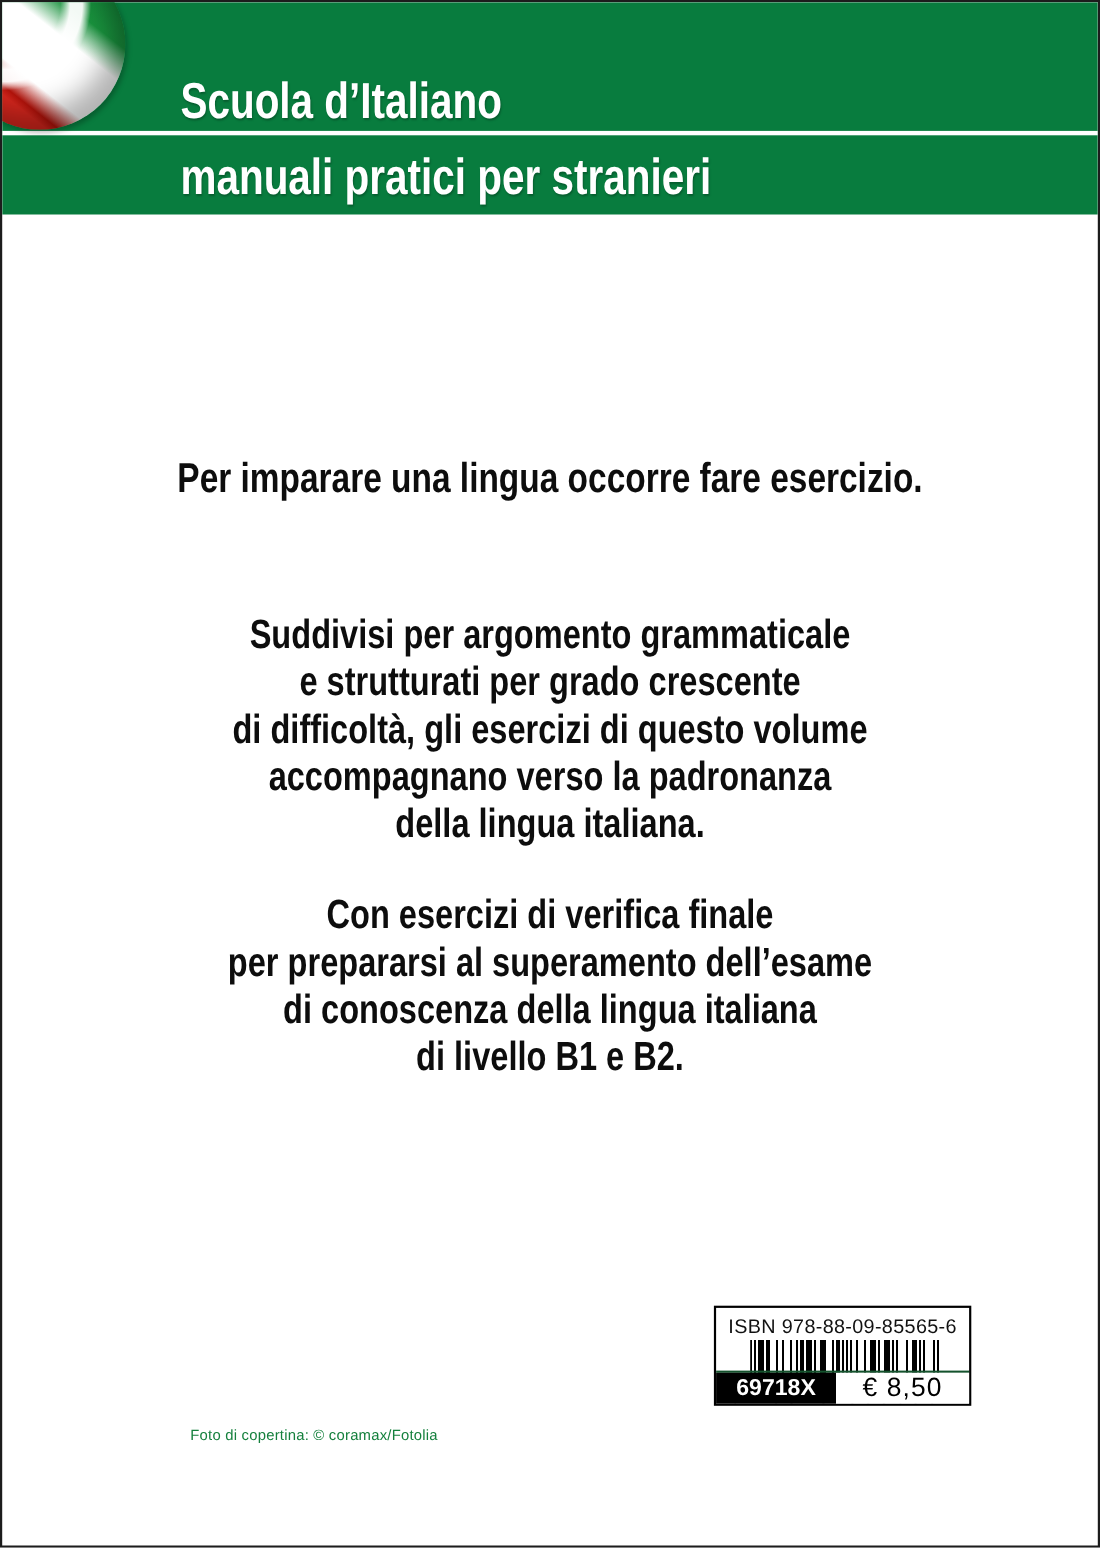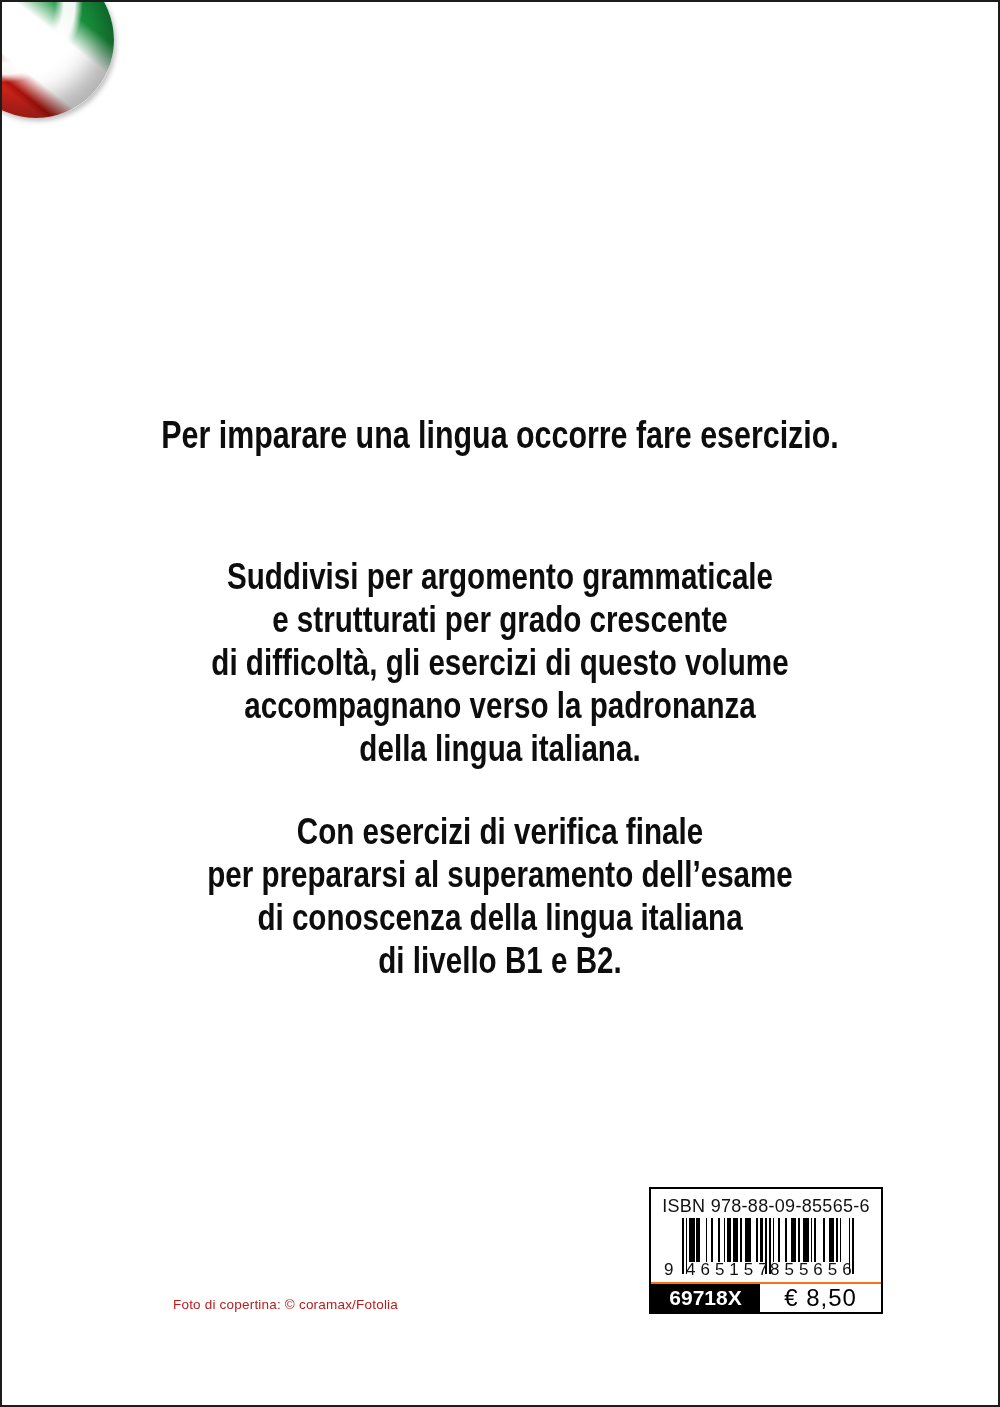--- a/index.html
+++ b/index.html
@@ -54,63 +54,68 @@
     transform:scaleX(0.8); transform-origin:center top;
     white-space:nowrap;
   }
   .headline { top:411px; font-size:38px; line-height:44px; }
   .para     { font-size:37px; line-height:43px; }
   .para1    { top:553px; }
   .para2    { top:808px; }
 
   
   .isbn-box {
-    position:absolute; left:647px; top:1185px; width:234px; height:127px;
+    position:absolute; left:647px; top:1185px; width:234px; height:91px;
     background:#ffffff; border:2px solid #000000; box-sizing:border-box;
   }
   .isbn-label {
     position:absolute; top:7px; left:0; width:100%; text-align:center;
     font-size:18px; color:#111111; letter-spacing:0.3px;
   }
   .ean { position:absolute; top:29px; left:15px; width:200px; height:64px; }
   .ean svg { position:absolute; left:16px; top:0; width:172px; height:56px; }
   .ean-digits span {
     position:absolute; top:42px; font-size:17px; color:#111111;
     font-family:"Liberation Sans","DejaVu Sans",sans-serif;
   }
   .ean-digit-prefix { left:-2px; }
   .ean-digit-g1 { left:20px;  width:78px; text-align:center; letter-spacing:5px; }
   .ean-digit-g2 { left:104px; width:78px; text-align:right; letter-spacing:5px; }
 
   .price-row {
     position:absolute; left:0; right:0; bottom:0; height:30px;
-    border-top:2px solid #f97316; display:flex; box-sizing:border-box;
+    border-top:2px solid #14532d; display:flex; box-sizing:border-box;
   }
   .code-cell {
     width:109px; background:#000000; color:#ffffff;
     font-weight:bold; font-size:21px;
     display:flex; align-items:center; justify-content:center;
   }
   .price-cell {
     flex:1; background:#ffffff; color:#000000;
     font-weight:normal; font-size:24px; letter-spacing:1px;
     display:flex; align-items:center; justify-content:center;
   }
 
   
   .photo-credit {
     position:absolute; left:171px; top:1295px;
-    font-size:13.5px; color:#b91c1c; letter-spacing:0.2px;
+    font-size:13.5px; color:#15803d; letter-spacing:0.2px;
   }
 </style>
 </head>
 <body>
 
 <div class="page">
 
+  <div class="header-band">
+    <div class="header-rule"></div>
+    <div class="brand-title">Scuola d’Italiano</div>
+    <div class="brand-subtitle">manuali pratici per stranieri</div>
+  </div>
 
   <div class="flag-ball"></div>
 
   <div class="headline">Per imparare una lingua occorre fare esercizio.</div>
 
   <div class="para para1">
     <div>Suddivisi per argomento grammaticale</div>
     <div>e strutturati per grado crescente</div>
     <div>di difficoltà, gli esercizi di questo volume</div>
     <div>accompagnano verso la padronanza</div>

